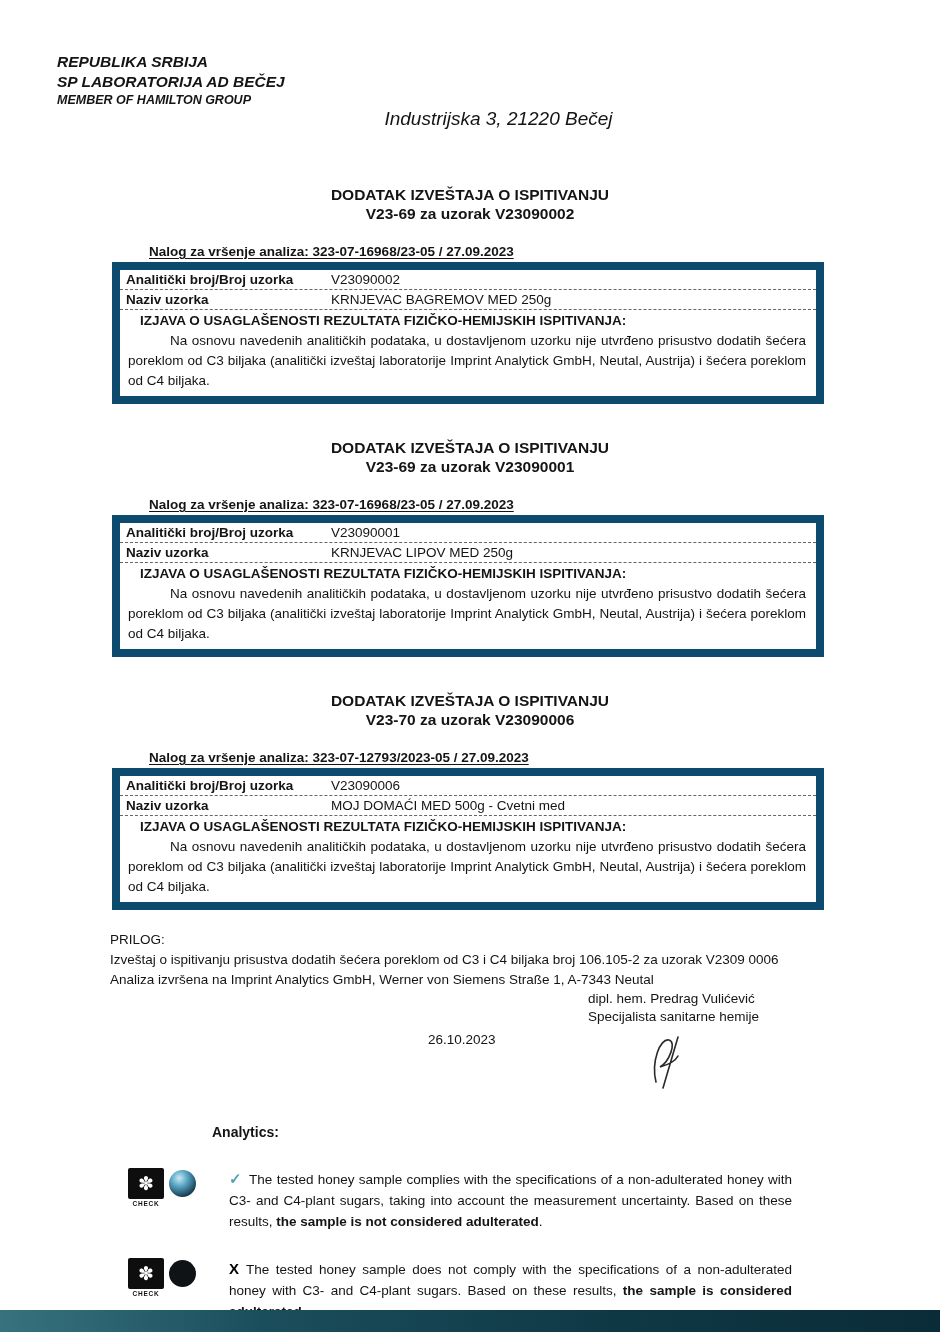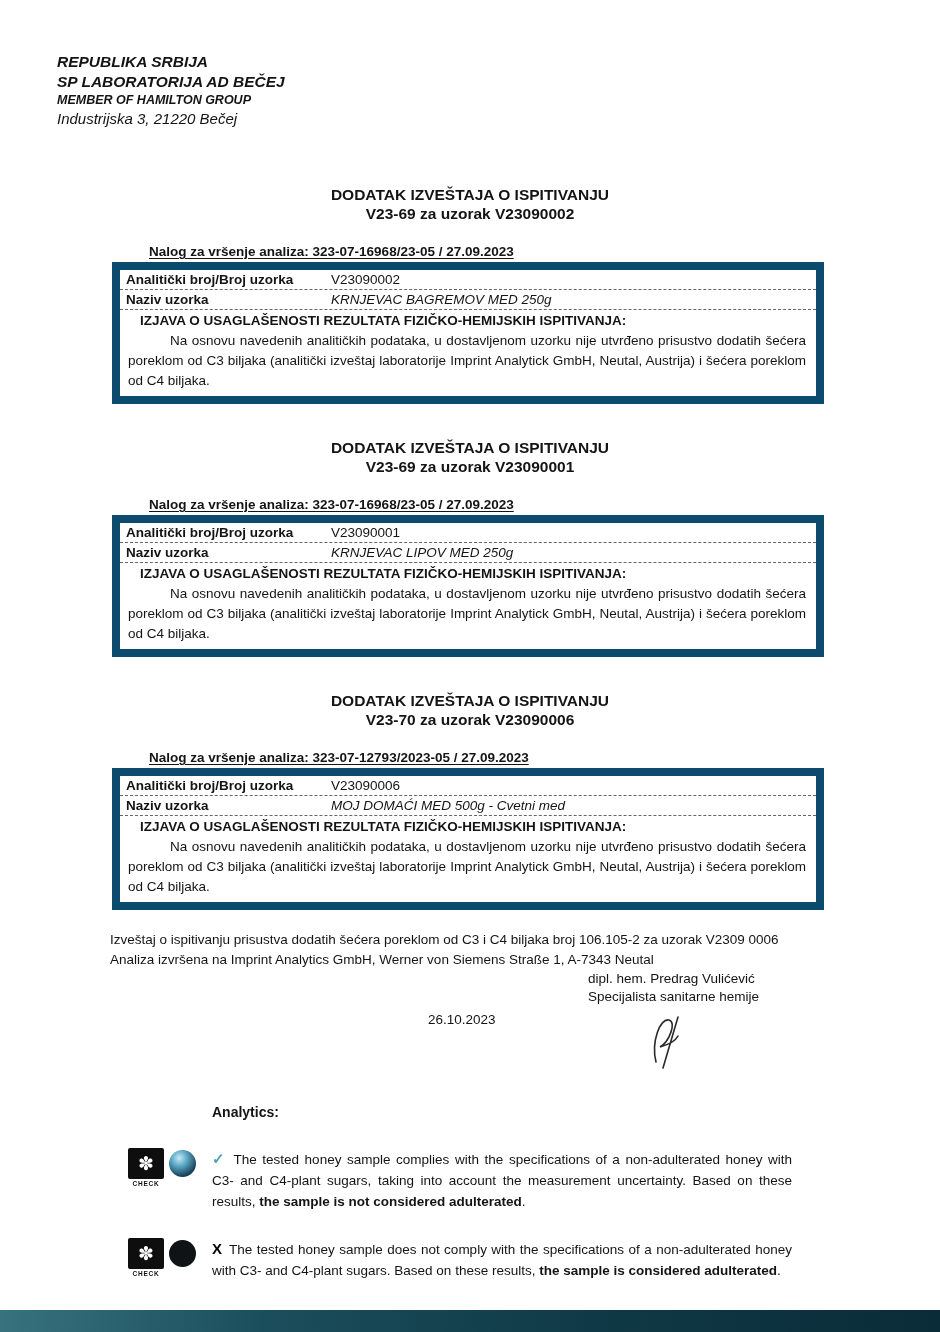--- a/index.html
+++ b/index.html
@@ -6,35 +6,35 @@
   html,body { background:#ffffff; }
   .page {
     position:relative; width:940px; height:1332px; margin:0 auto;
     background:#ffffff; color:#141414; overflow:hidden;
     font-family:"Liberation Sans", sans-serif;
   }
   
   .letterhead { padding:52px 0 0 57px; font-style:italic; }
   .lh1,.lh2 { font-weight:bold; font-size:15.5px; line-height:20px; }
   .lh3 { font-weight:bold; font-size:12.5px; line-height:17px; }
-  .lh4 { font-size:15px; line-height:20px; }
+  .lh4 { font-size:19px; line-height:20px;text-align:center; }
 
   
   .report { margin-top:34px; }
   .report.first { margin-top:56px; }
   .rtitle,.rsub { text-align:center; font-weight:bold; font-size:15.5px; line-height:19px; }
   .order {
     margin:21px 0 3px 110px; font-weight:bold; font-size:13.5px;
     text-decoration:underline; text-underline-offset:2px;padding-left:39px;
   }
   .rtable { margin-left:112px; width:712px; border:8px solid #0c4a6e; font-size:13.5px; }
   .rrow { display:flex; padding:1px 6px; border-bottom:1px dashed #666; line-height:17px; }
   .rlabel { width:205px; font-weight:bold; }
   .rvalue { flex:1; }
-  .it { font-style:italic; }
+  .it { }
   .rhead { padding:2px 20px 1px; font-weight:bold; line-height:18px; }
   .rbody { padding:0 10px 5px 8px; text-align:justify; text-indent:42px; line-height:20px; }
 
   
   .prilog { margin:20px 0 0 110px; font-size:13.5px; line-height:20px; }
 
   
   .sig { position:relative; height:128px; }
   .sig-date { position:absolute; left:428px; top:42px; font-size:13.5px; }
   .sig-block { position:absolute; left:588px; top:0; font-size:13.5px; line-height:18px; }
@@ -46,21 +46,21 @@
   .logos { width:84px; display:flex; gap:5px; align-items:flex-start; flex-shrink:0; }
   .sq-wrap { display:flex; flex-direction:column; align-items:center; }
   .sq {
     width:36px; height:31px; background:#0e0e0e; color:#ffffff; border-radius:2px;
     display:flex; align-items:center; justify-content:center; font-size:19px;
   }
   .sq-cap { font-size:6.5px; font-weight:bold; letter-spacing:0.8px; margin-top:1px; color:#111; }
   .circle { width:27px; height:27px; border-radius:50%; margin-top:2px; }
   .globe { background:radial-gradient(circle at 38% 30%, #c8e9f4 0%, #5aa8c6 32%, #1b4258 72%, #0b2130 100%); }
   .darkc { background:#101316; }
-  .assess-text { flex:1; font-size:13.5px; line-height:21px; text-align:justify; }
+  .assess-text { flex:1; font-size:13.5px; line-height:21px; text-align:justify;margin-left:17px; }
   .mk { font-weight:bold; font-size:15px; margin-right:7px; }
   .mk-check { color:#4d9fb3; }
   .mk-x { color:#000; }
   .bold { font-weight:bold; }
 
   
   .results { margin:46px 0 0 175px; width:614px; font-size:12.5px; }
   .res-head {
     display:grid; grid-template-columns:135px 1fr 90px;
     border-top:1px solid #444; border-bottom:1px solid #444;
@@ -137,20 +137,21 @@
       <div class="rrow">
         <span class="rlabel">Naziv uzorka</span>
         <span class="rvalue it">MOJ DOMAĆI MED 500g - Cvetni med</span>
       </div>
       <div class="rhead">IZJAVA O USAGLAŠENOSTI REZULTATA FIZIČKO-HEMIJSKIH ISPITIVANJA:</div>
       <div class="rbody">Na osnovu navedenih analitičkih podataka, u dostavljenom uzorku nije utvrđeno prisustvo dodatih šećera poreklom od C3 biljaka (analitički izveštaj laboratorije Imprint Analytick GmbH, Neutal, Austrija) i šećera poreklom od C4 biljaka.</div>
     </div>
   </section>
 
   <div class="prilog">
+    <div>PRILOG:</div>
     <div>Izveštaj o ispitivanju prisustva dodatih šećera poreklom od C3 i C4 biljaka broj 106.105-2 za uzorak V2309 0006</div>
     <div>Analiza izvršena na Imprint Analytics GmbH, Werner von Siemens Straße 1, A-7343 Neutal</div>
   </div>
 
   <div class="sig">
     <div class="sig-date">26.10.2023</div>
     <div class="sig-block">
       <div>dipl. hem. Predrag Vulićević</div>
       <div>Specijalista sanitarne hemije</div>
     </div>

